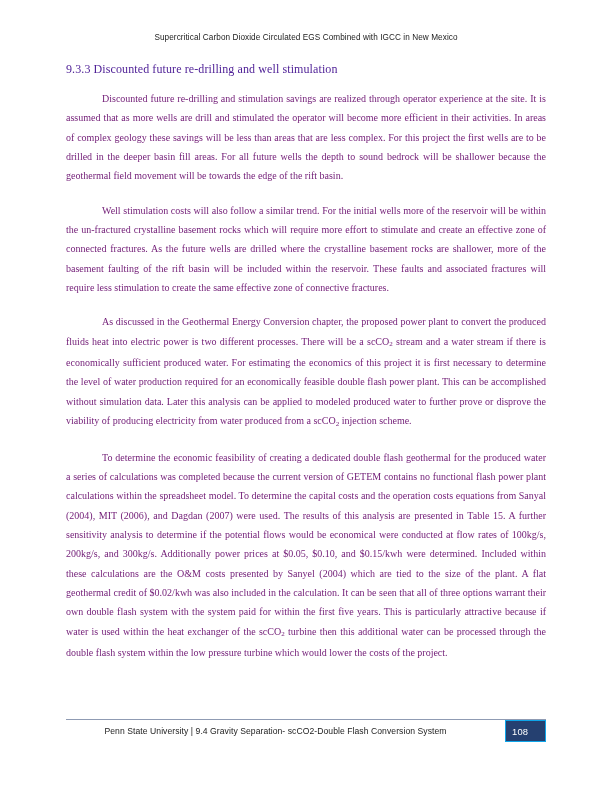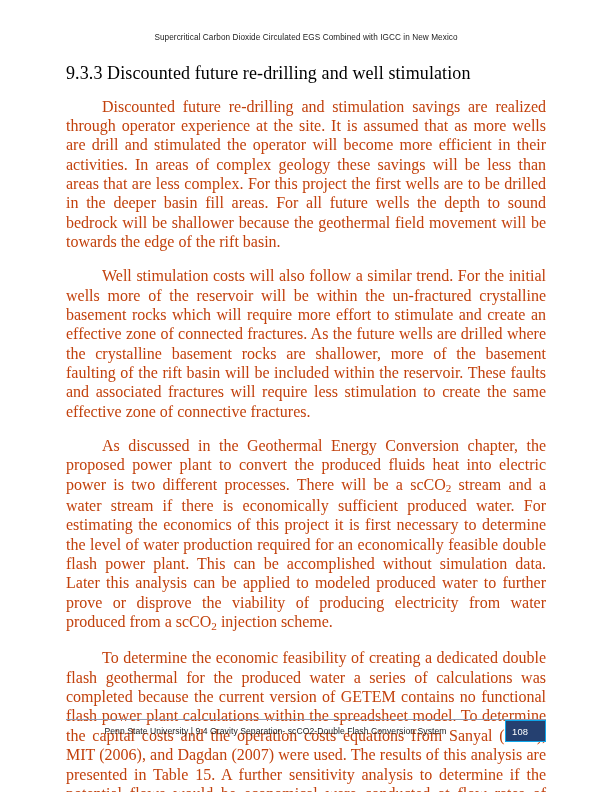--- a/index.html
+++ b/index.html
@@ -39,23 +39,23 @@
     position: absolute;
     top: 62px;
     left: 66px;
     width: 480px;
   }
 
   
   h3.heading-3 {
     margin: 0 0 12px 0;
     font-family: "Liberation Serif", serif;
-    font-size: 18px;
+    font-size: 12px;
     font-weight: 400;
-    color: #000000;
+    color: #4c1d95;
     letter-spacing: 0.1px;
     line-height: 1.25;
   }
   h2.heading-2 {
     margin: 18px 0 9px 0;
     font-family: "Liberation Serif", serif;
     font-size: 13.6px;
     font-weight: bold;
     color: #2a3f6a;
     letter-spacing: 0.05px;
@@ -65,23 +65,23 @@
     font-size: 68%;
     vertical-align: baseline;
     position: relative;
     bottom: -0.22em;
   }
 
   
   p.body-par {
     margin: 0 0 15px 0;
     font-family: "Liberation Serif", serif;
-    font-size: 16px;
+    font-size: 10px;
     line-height: 19.35px;
-    color: #c2410c;
+    color: #701a75;
     text-align: justify;
     text-indent: 36px;
     hyphens: none;
   }
   p.body-par:last-child { margin-bottom: 0; }
   p.body-par sub {
     font-size: 70%;
     vertical-align: baseline;
     position: relative;
     bottom: -0.24em;

